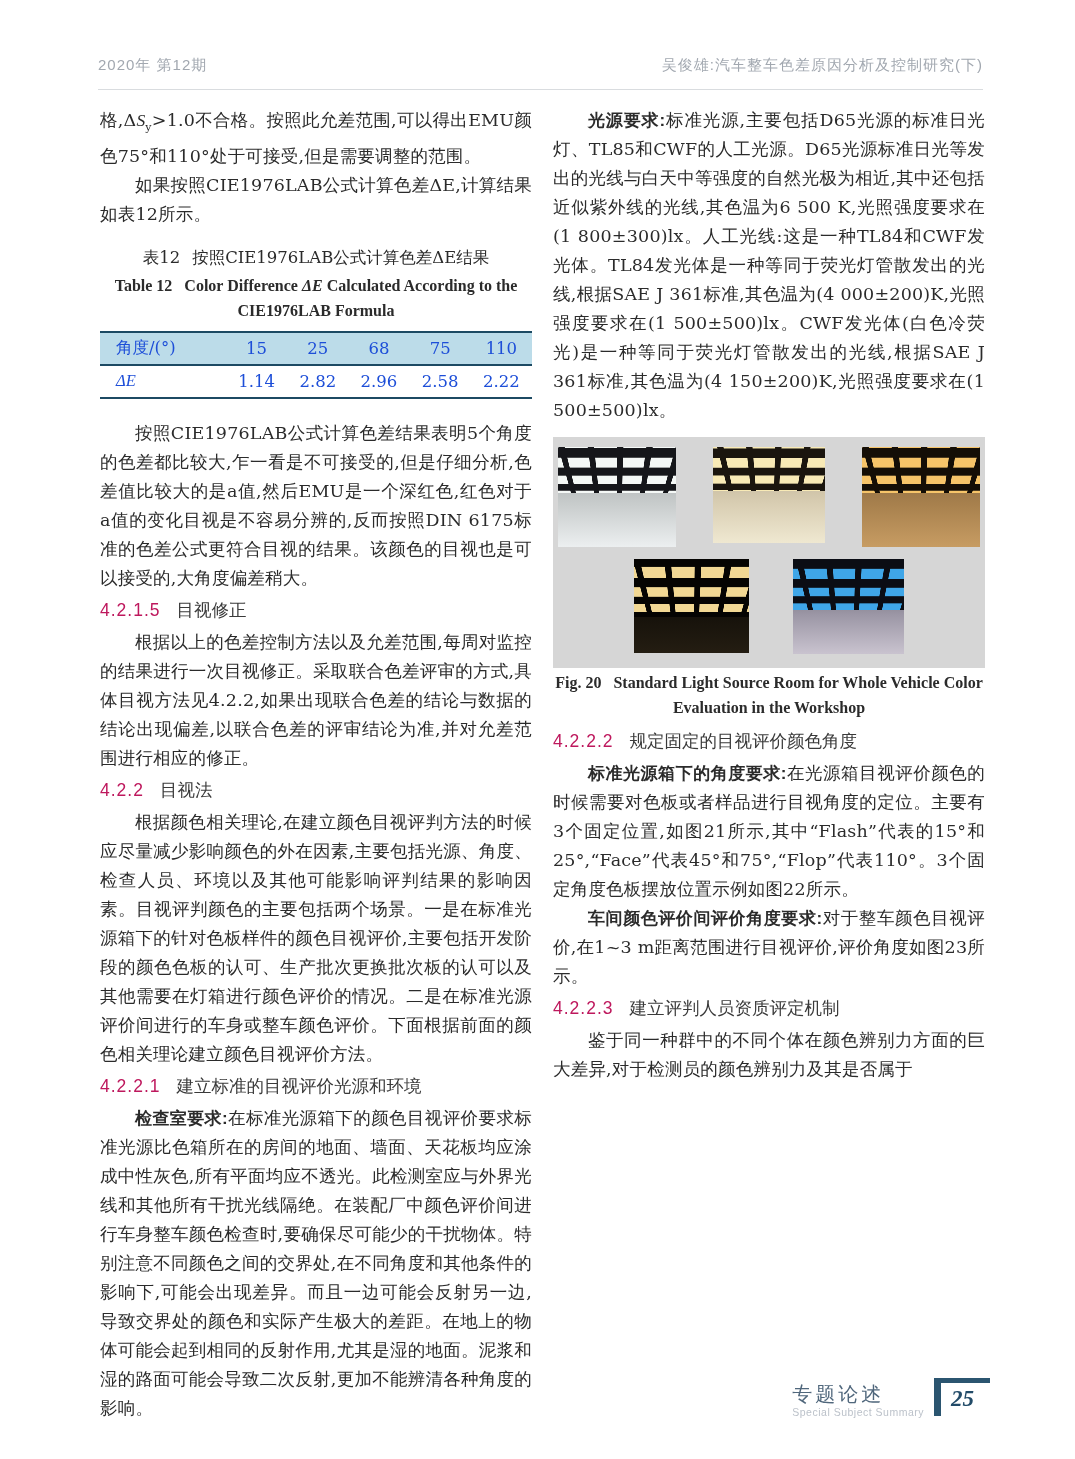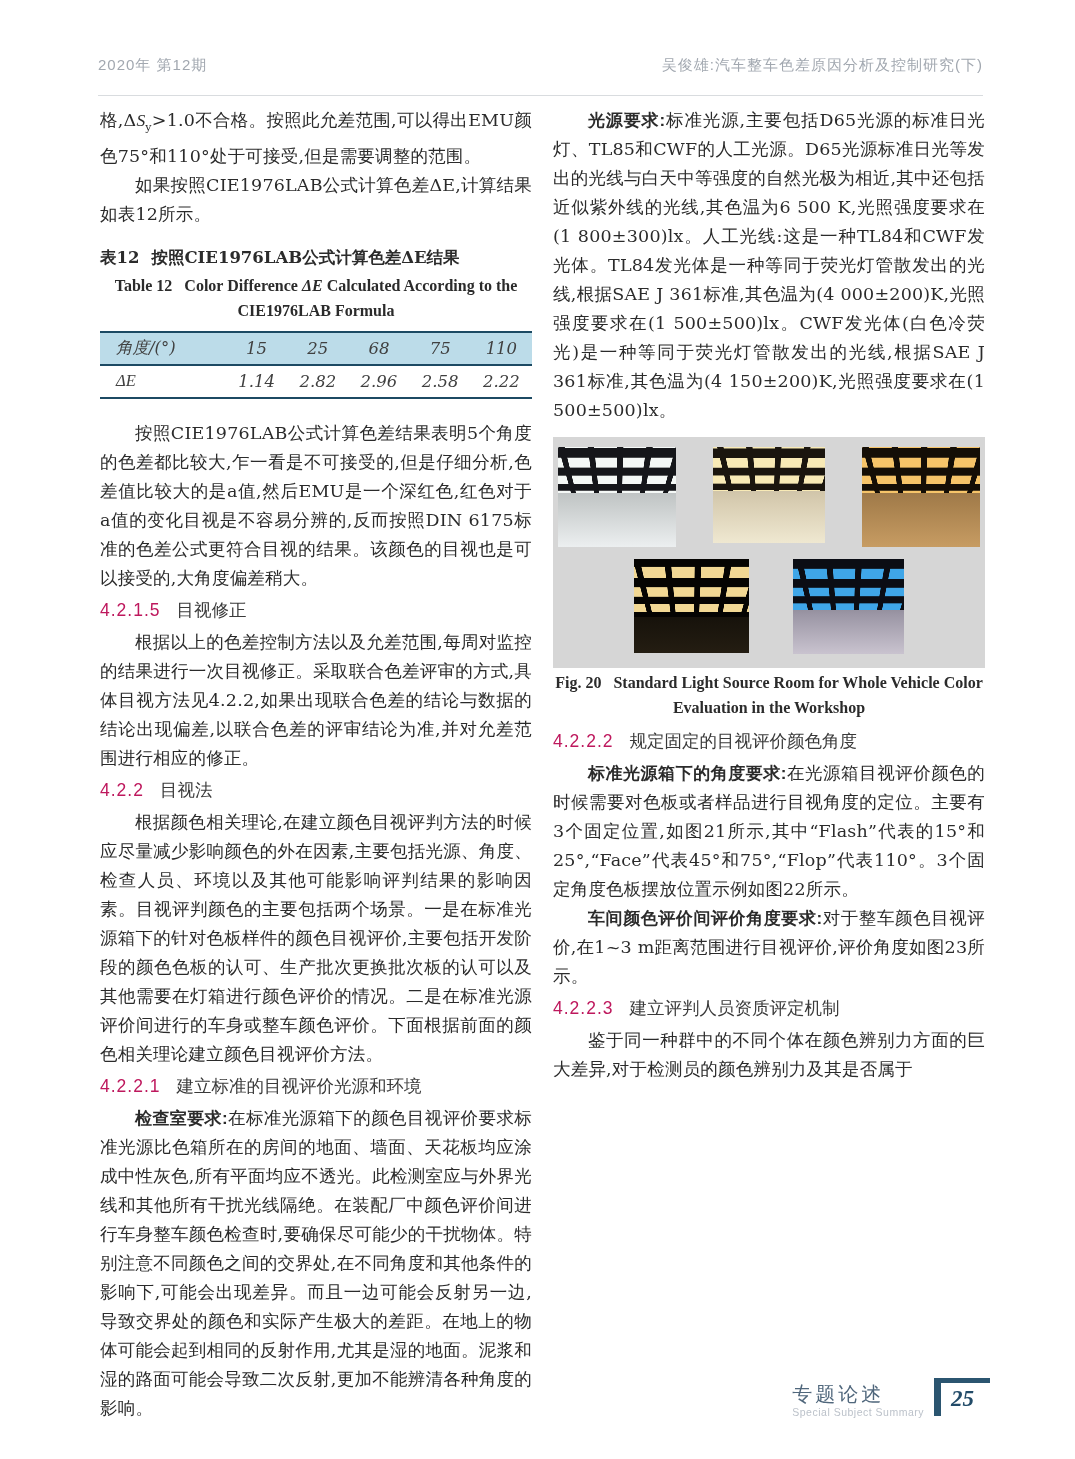--- a/index.html
+++ b/index.html
@@ -2,48 +2,48 @@
 <html><head>
 <meta charset="utf-8">
 <style>
   html,body{margin:0;padding:0;background:#ffffff;}
   .page{position:relative;width:1075px;height:1459px;background:#ffffff;overflow:hidden;
         font-family:"DejaVu Serif","Liberation Serif",serif;color:#2b2b2b;}
 
   
   .page-header{position:absolute;left:98px;right:92px;top:56px;
        display:flex;justify-content:space-between;align-items:flex-end;
-       padding-bottom:20px;border-bottom:1.5px solid #d9dcdf;
+       padding-bottom:14px;border-bottom:1.5px solid #d9dcdf;
        font-family:"Liberation Sans",sans-serif;font-size:15px;color:#a2a8b0;letter-spacing:1px;}
 
   
   .col{position:absolute;top:106px;width:432px;text-align:justify;}
   .col-left{left:100px;}
   .col-right{left:553px;}
   .para{font-size:17.5px;line-height:29px;letter-spacing:0.2px;margin:0;}
   .indent{text-indent:2em;}
   .lead{font-weight:700;font-family:"Liberation Sans","DejaVu Sans",sans-serif;font-size:17px;}
   .var{font-family:"Liberation Serif",serif;font-style:italic;}
   sub{font-size:11px;}
 
   
   .sec{font-size:17.5px;line-height:31px;margin:2px 0;}
   .sec .num{color:#be185d;font-family:"Liberation Sans",sans-serif;letter-spacing:1px;margin-right:16px;}
   .sec .ttl{color:#3a3a3a;}
 
   
   .table-block{margin:16px 0 20px;}
-  .tb-title{font-weight:700;text-align:left;font-size:16.5px;line-height:26px;margin:0;}
+  .tb-title{font-weight:400;text-align:center;font-size:16.5px;line-height:26px;margin:0;}
   .tb-title .lbl{margin-right:12px;}
   .tb-title-en{font-family:"Liberation Serif",serif;font-weight:700;font-size:16px;line-height:25px;
       text-align:center;margin:2px 0 8px;}
   table.t12{width:100%;border-collapse:collapse;border-top:2.5px solid #1c4a63;
       border-bottom:2.5px solid #1c4a63;font-size:16.5px;}
   table.t12 thead td{background:#bcdce9;border-bottom:2px solid #1c4a63;}
-  table.t12 td{padding:3px 2px;height:25px;text-align:center;color:#404040;font-style:italic;}
+  table.t12 td{padding:3px 2px;height:25px;text-align:center;color:#1d4ed8;}
   table.t12 td:first-child{text-align:left;padding-left:16px;width:108px;}
 
   
   .figure-block{margin:12px 0 6px;}
   .figure-panel{background:#d6d6d6;padding:10px 5px 14px;}
   .ph-row{display:flex;}
   .ph-row.r1{justify-content:space-between;}
   .ph-row.r2{justify-content:center;gap:44px;margin-top:12px;}
   .photo{position:relative;overflow:hidden;width:118px;height:100px;
       background:linear-gradient(180deg,var(--w1) 0%,var(--w2) 58%,var(--w3) 100%);}

